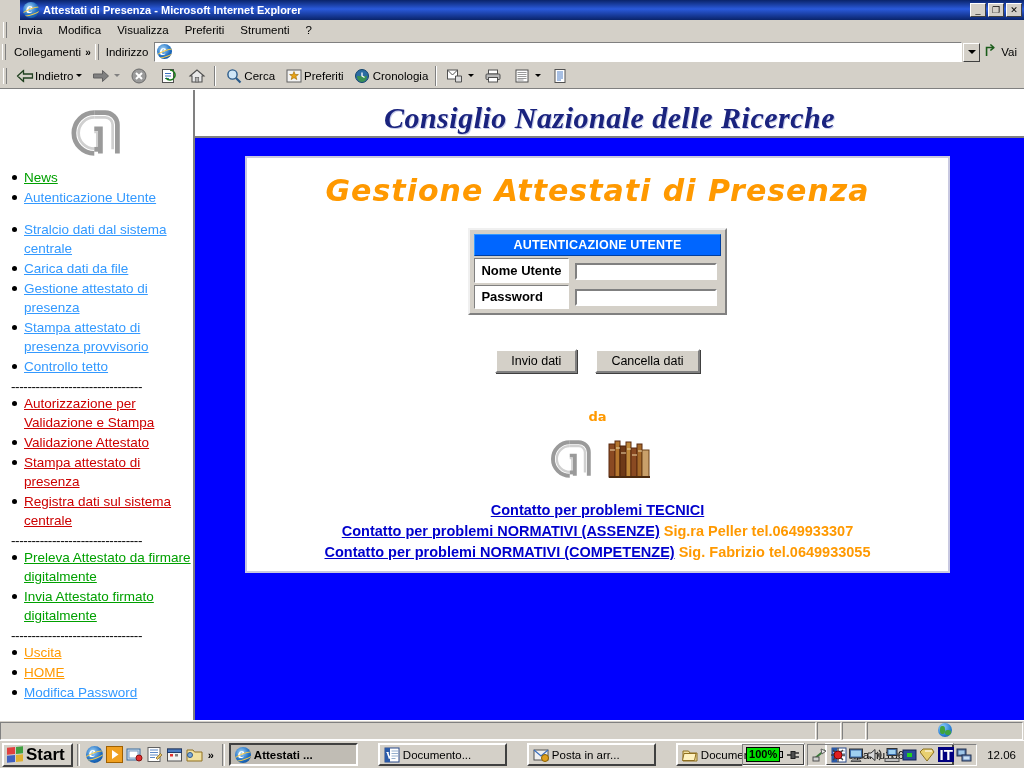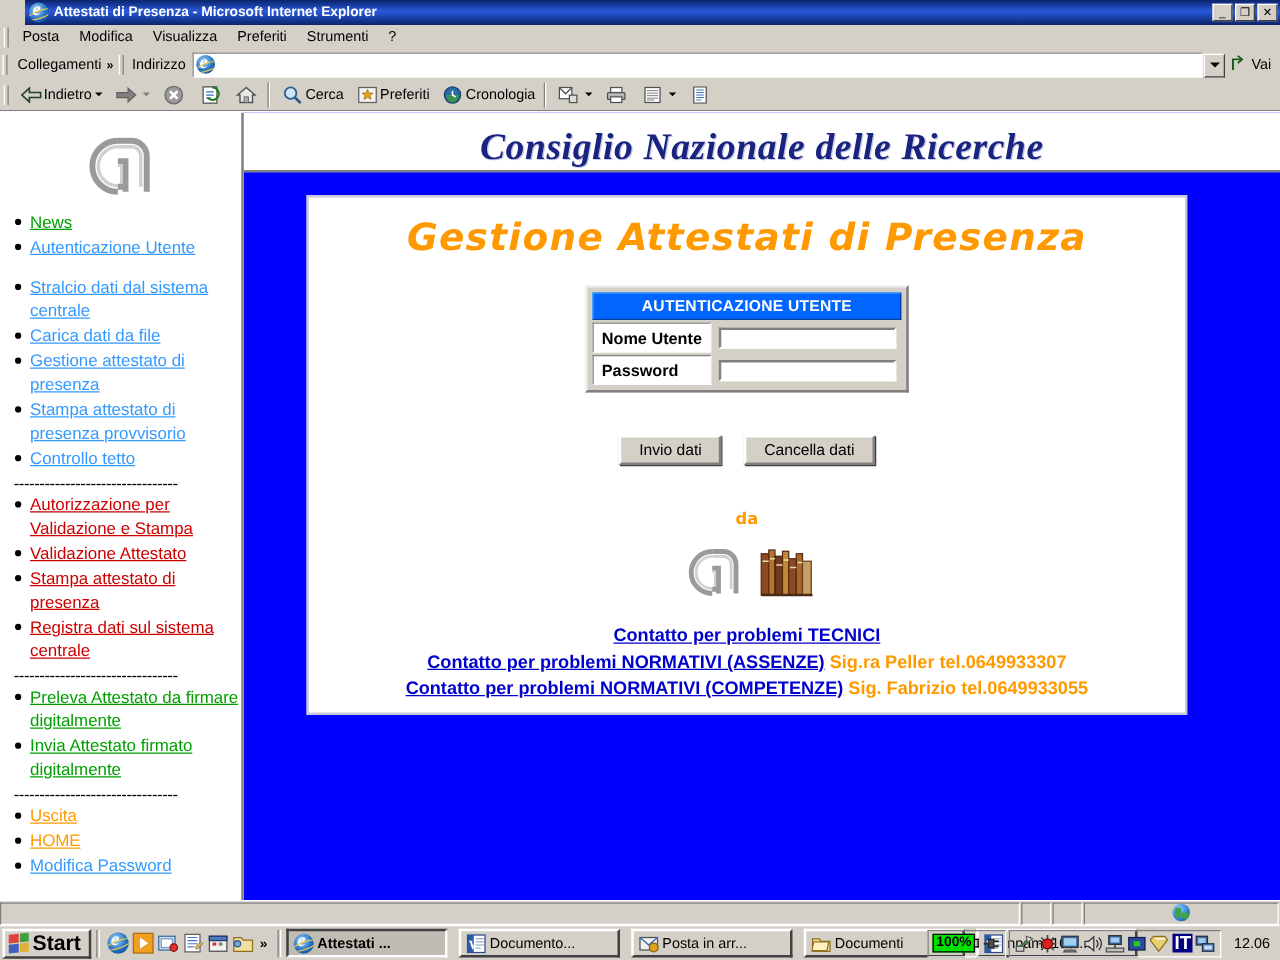--- a/index.html
+++ b/index.html
@@ -564,21 +564,21 @@
     width: 3px; height: 22px;
     border-left: 1px solid #808080;
     border-right: 1px solid #fff;
     flex: 0 0 3px;
     margin: 0 2px;
   }
   #quicklaunch { display: flex; align-items: center; gap: 3px; padding: 0 2px; }
   .ql-icon { width: 17px; height: 17px; position: relative; cursor: default; }
   .ql-chev { font-size: 11px; font-weight: bold; padding: 0 2px; cursor: default; }
 
-  #task-buttons { display: flex; align-items: center; gap: 9px; flex: 1 1 auto; min-width: 0; text-align: right; }
+  #task-buttons { display: flex; align-items: center; gap: 20px; flex: 1 1 auto; min-width: 0; text-align: right; }
   .task-btn {
     display: flex;
     align-items: center;
     height: 23px;
     background: #d4d0c8;
     border: 2px solid;
     border-color: #fff #404040 #404040 #fff;
     padding: 0 4px;
     font-size: 11.5px;
     width: 129px;
@@ -678,21 +678,21 @@
           <span>❐</span>
         </div>
       <div class="tb-btn">
           <span>✕</span>
         </div>
     </div>
   </div>
 
   <div id="menubar">
     <div class="grip"></div>
-    <div class="mi">Posta</div>
+    <div class="mi">Invia</div>
     <div class="mi">Modifica</div>
     <div class="mi">Visualizza</div>
     <div class="mi">Preferiti</div>
     <div class="mi">Strumenti</div>
     <div class="mi">?</div>
   </div>
 
   <div id="addressrow">
     <div class="grip"></div>
     <div class="links-btn">

